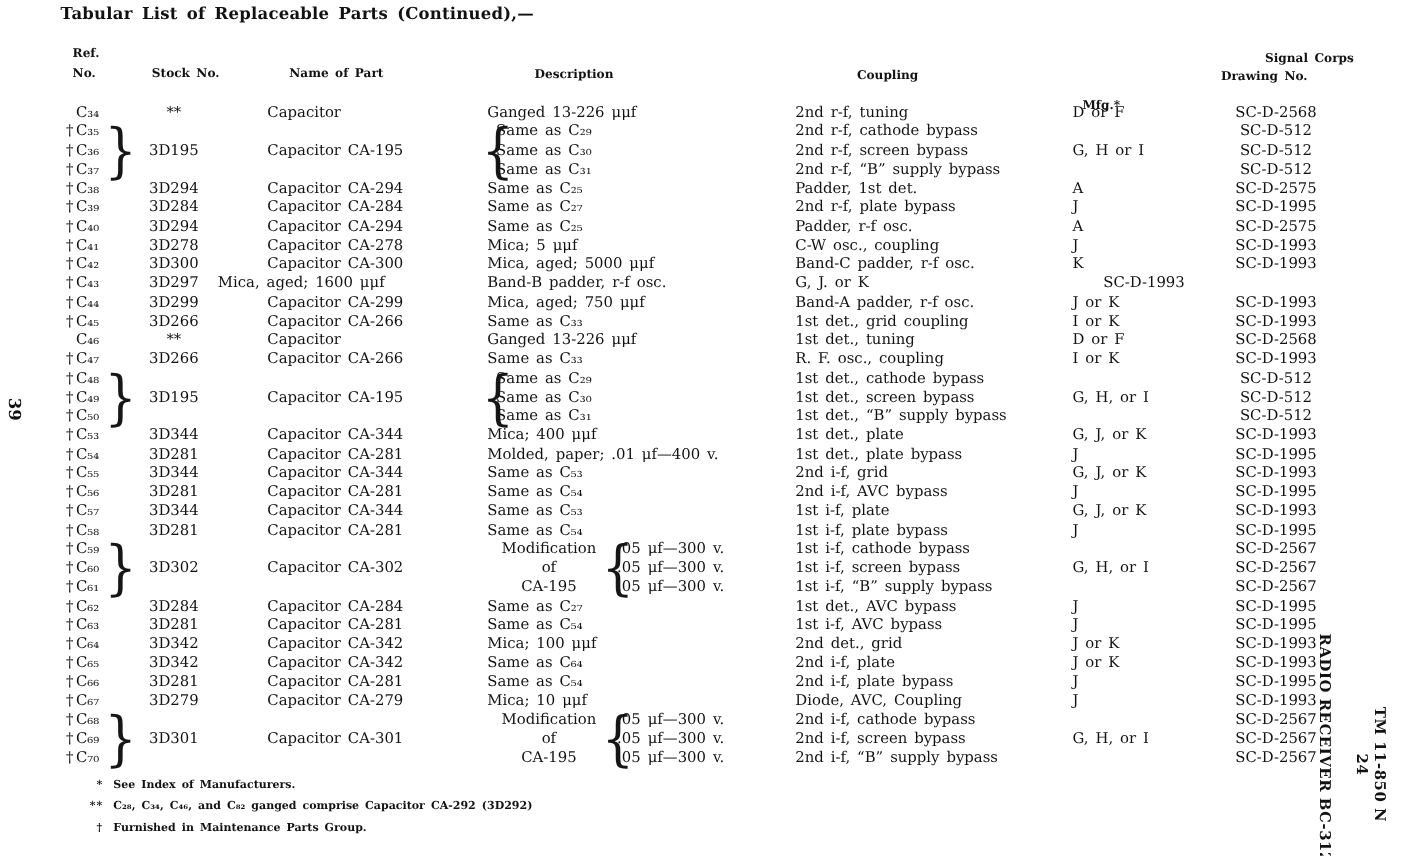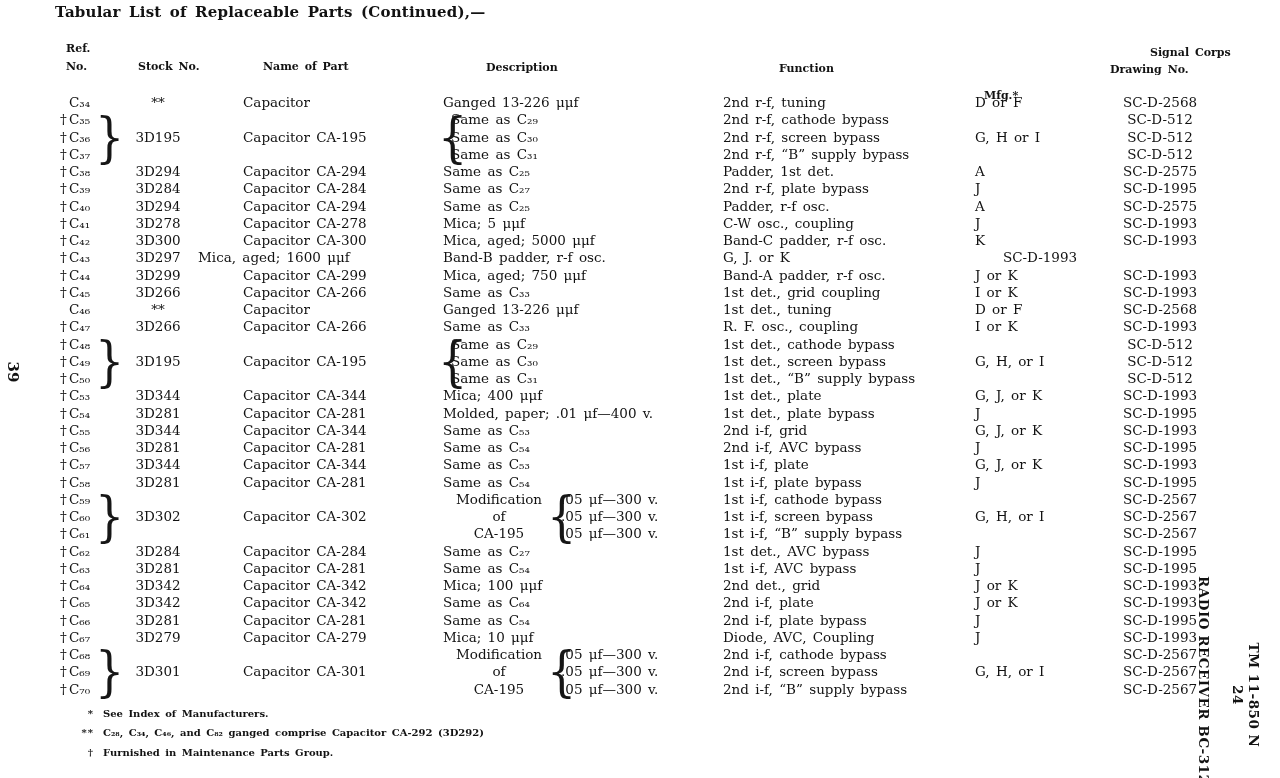--- a/index.html
+++ b/index.html
@@ -57,21 +57,21 @@
 
 <div id="page">
 
   <div class="title">Tabular List of Replaceable Parts (Continued),—</div>
 
   <span class="hdr" style="left:66px;top:42px;">Ref.</span>
   <span class="hdr" style="left:66px;top:60px;">No.</span>
   <span class="hdr" style="left:138px;top:60px;">Stock No.</span>
   <span class="hdr" style="left:263px;top:60px;">Name of Part</span>
   <span class="hdr" style="left:486px;top:61px;text-align:center;">Description</span>
-  <span class="hdr" style="left:779px;top:62px;">Function</span>
+  <span class="hdr" style="left:779px;top:62px;">Coupling</span>
   <span class="hdr" style="left:984px;top:61px;margin-top:28px;">Mfg.*</span>
   <span class="hdr" style="left:1110px;top:46px;margin-left:40px;">Signal Corps</span>
   <span class="hdr" style="left:1110px;top:63px;">Drawing No.</span>
 
   <div class="tbody">
     <div class="row">
       <div class="cell ref">
         <span class="c-dagger"></span>
           <span class="c-ref">C₃₄</span>
 

